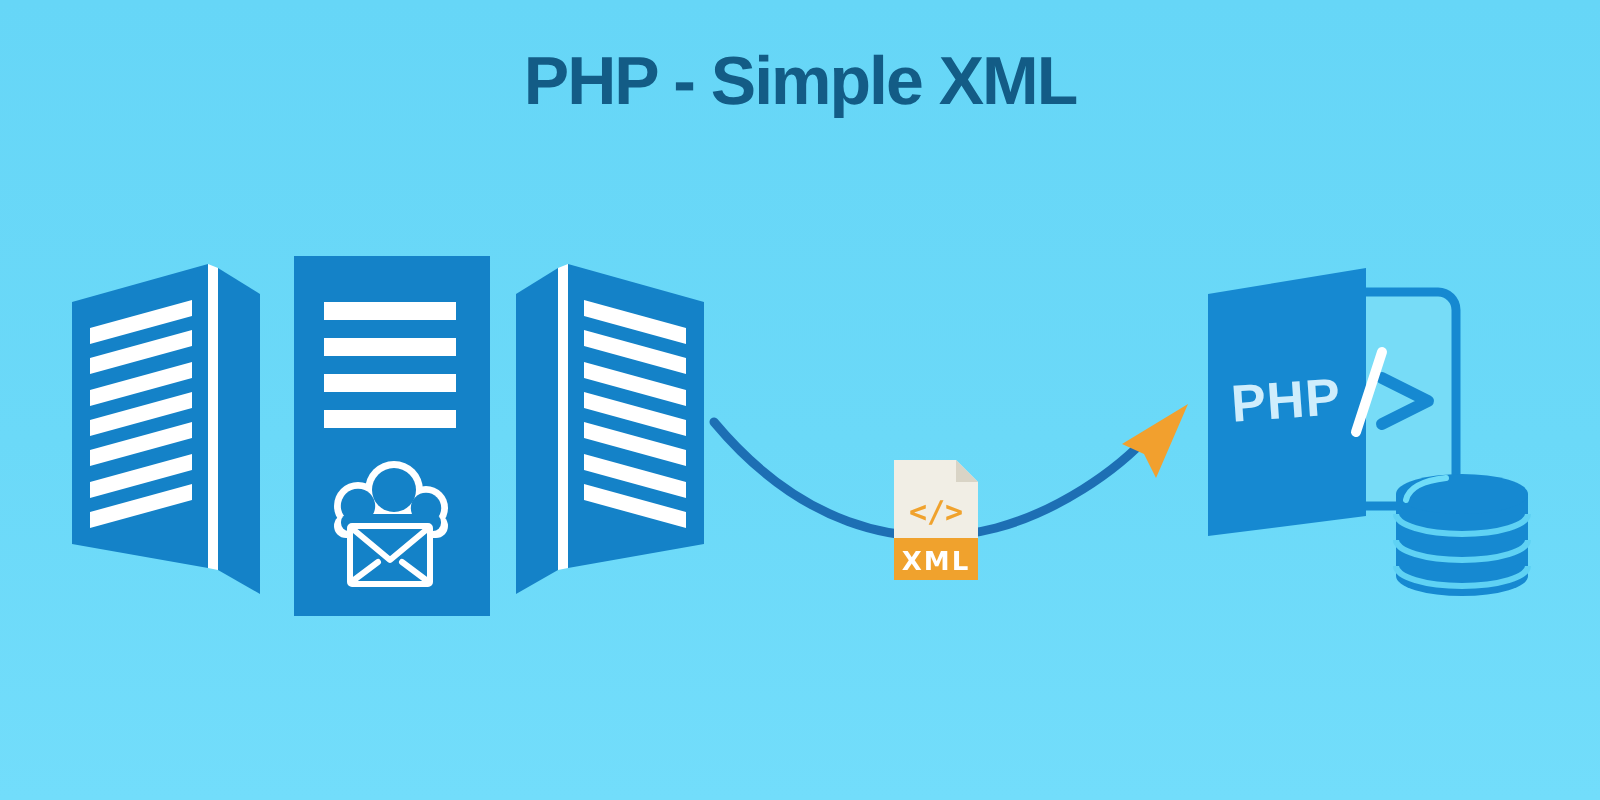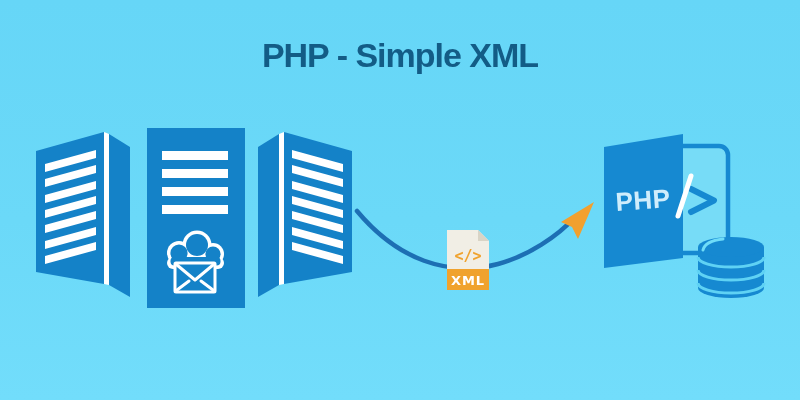--- a/index.html
+++ b/index.html
@@ -5,21 +5,21 @@
   html,body{margin:0;padding:0;}
   body{
     width:800px;height:400px;overflow:hidden;
     background:#6BD9F8;
     font-family:"Liberation Sans", sans-serif;
     position:relative;
   }
   .stage{position:absolute;inset:0;width:800px;height:400px;
     background:linear-gradient(180deg,#66D6F7 0%,#6BD9F8 55%,#72DDFB 100%);}
   .banner-title{
-    position:absolute;top:36px;left:0;width:800px;
+    position:absolute;top:22px;left:0;width:800px;
     text-align:center;
     font-size:34px;font-weight:bold;letter-spacing:-1px;
     color:#135C86;
   }
   .illu{position:absolute;left:0;top:0;}
   
   .srv{fill:#1482C8;}
   .gap{fill:#FFFFFF;}
   .stripe{fill:#FFFFFF;}
   .cloud-out{fill:#FFFFFF;}

